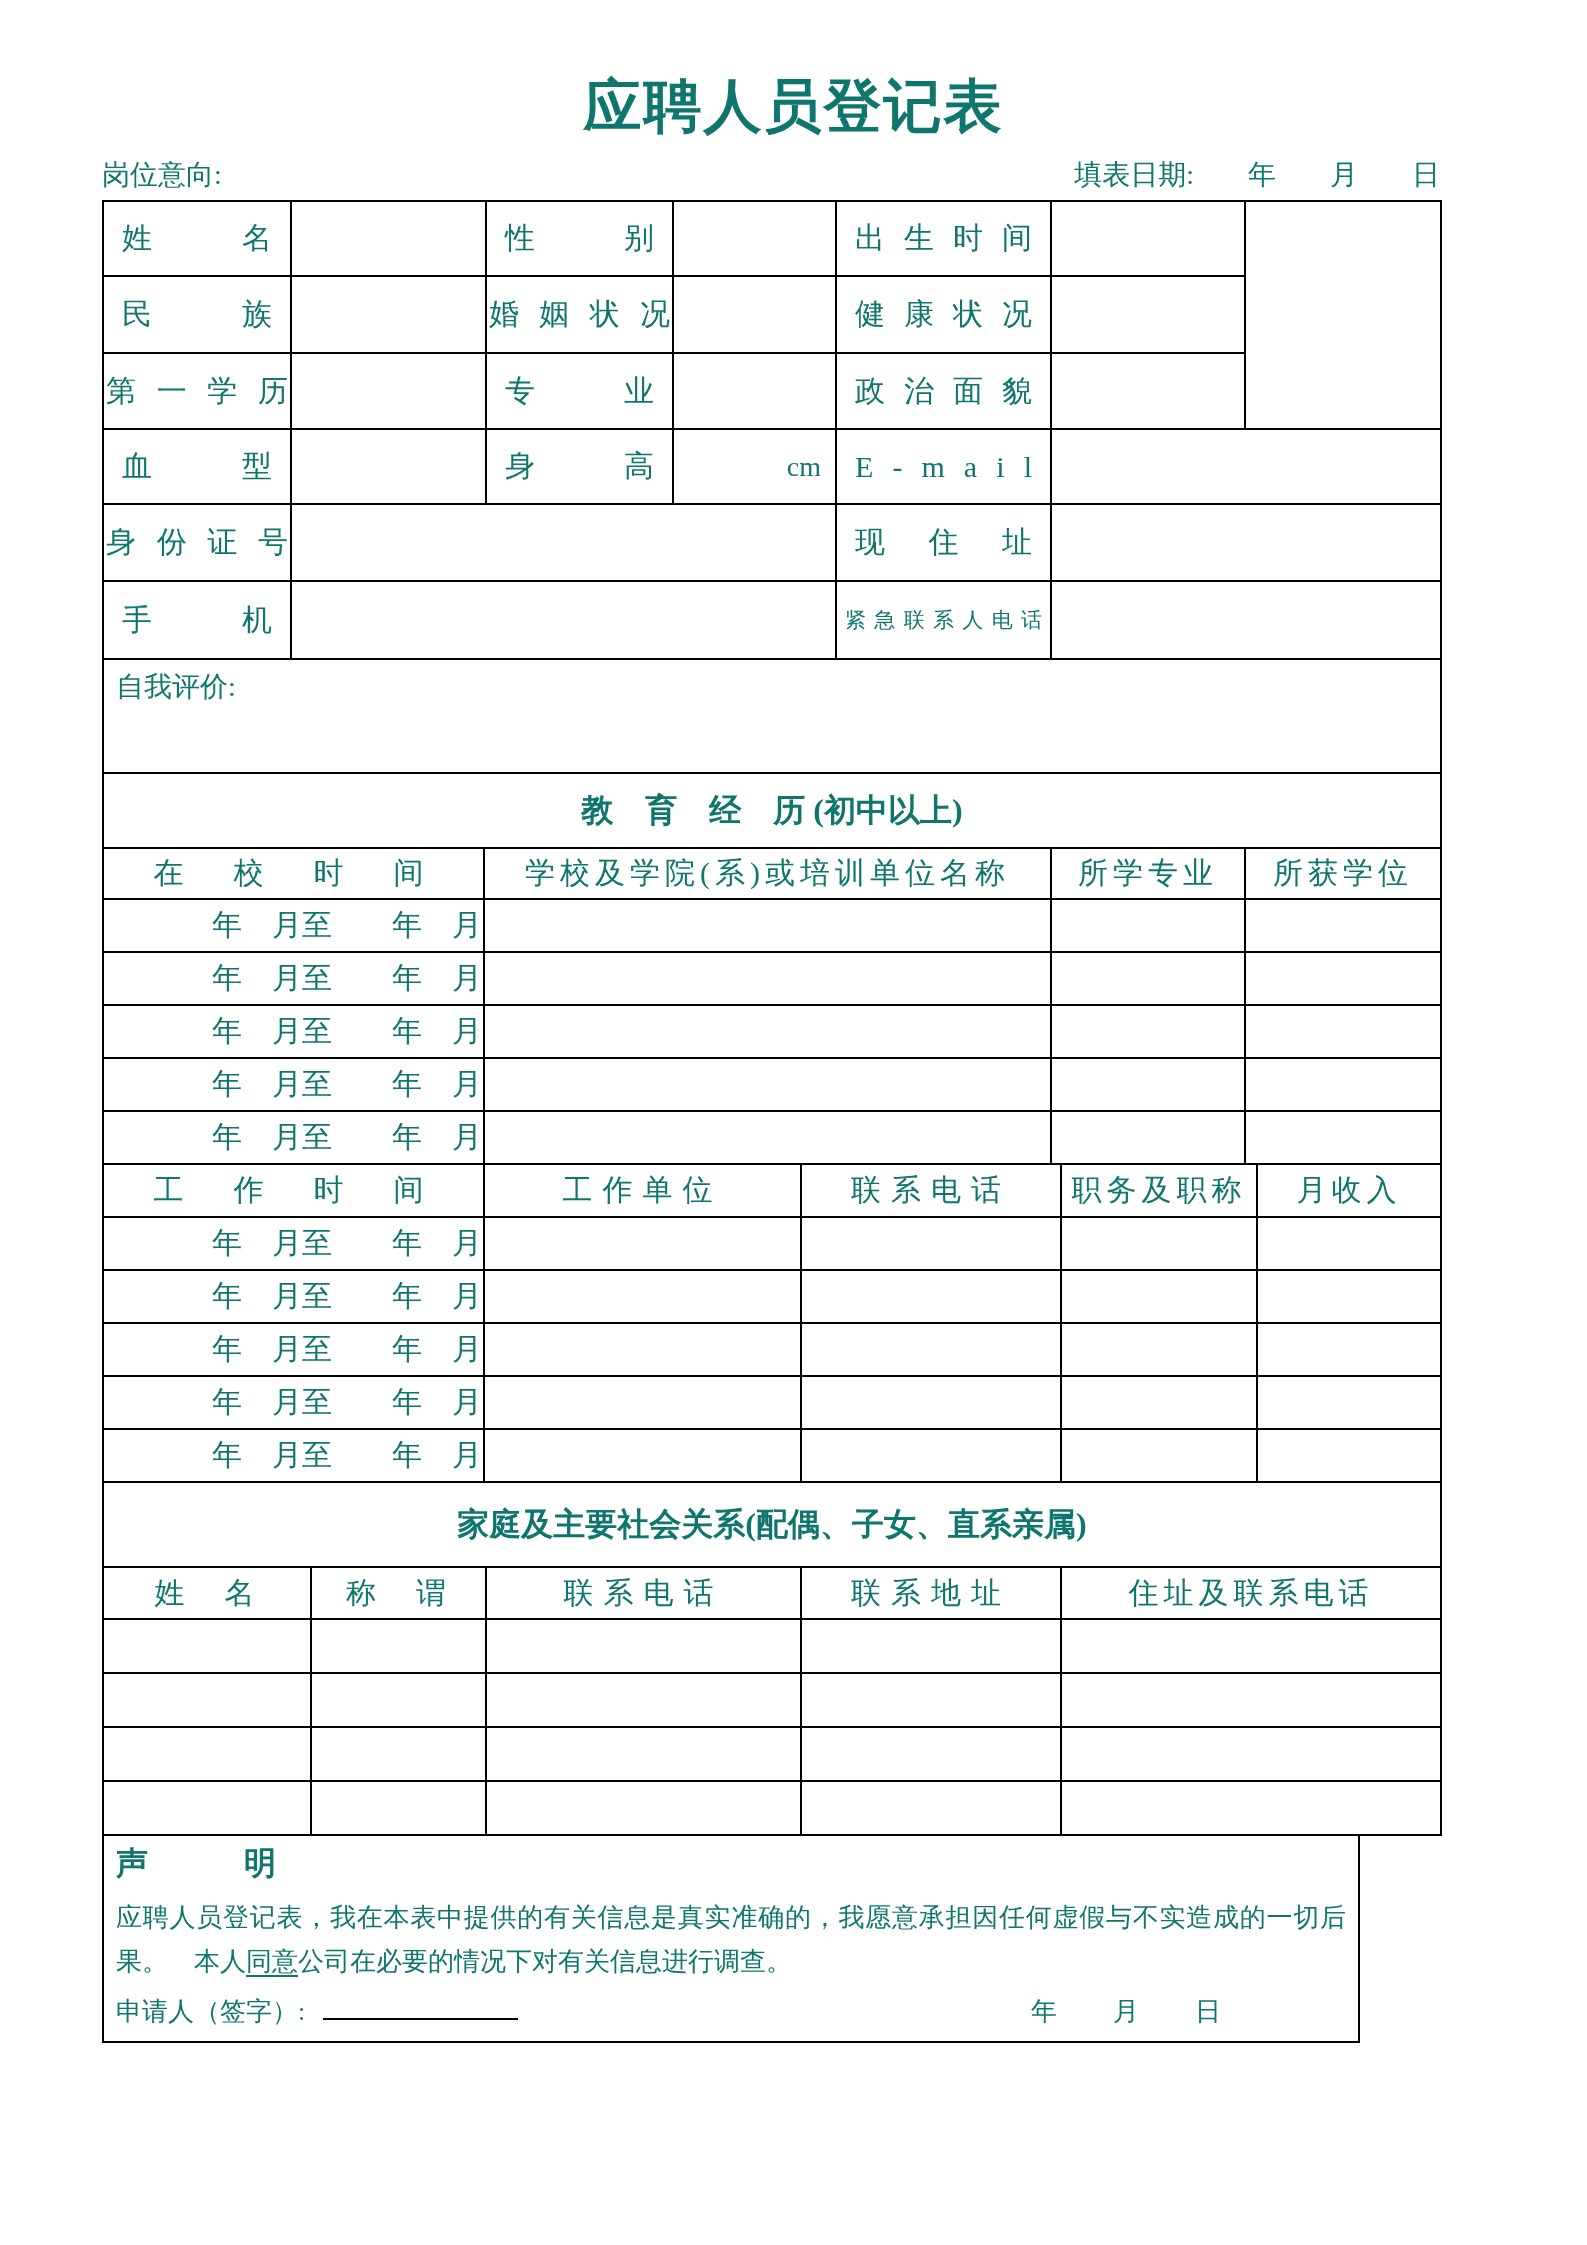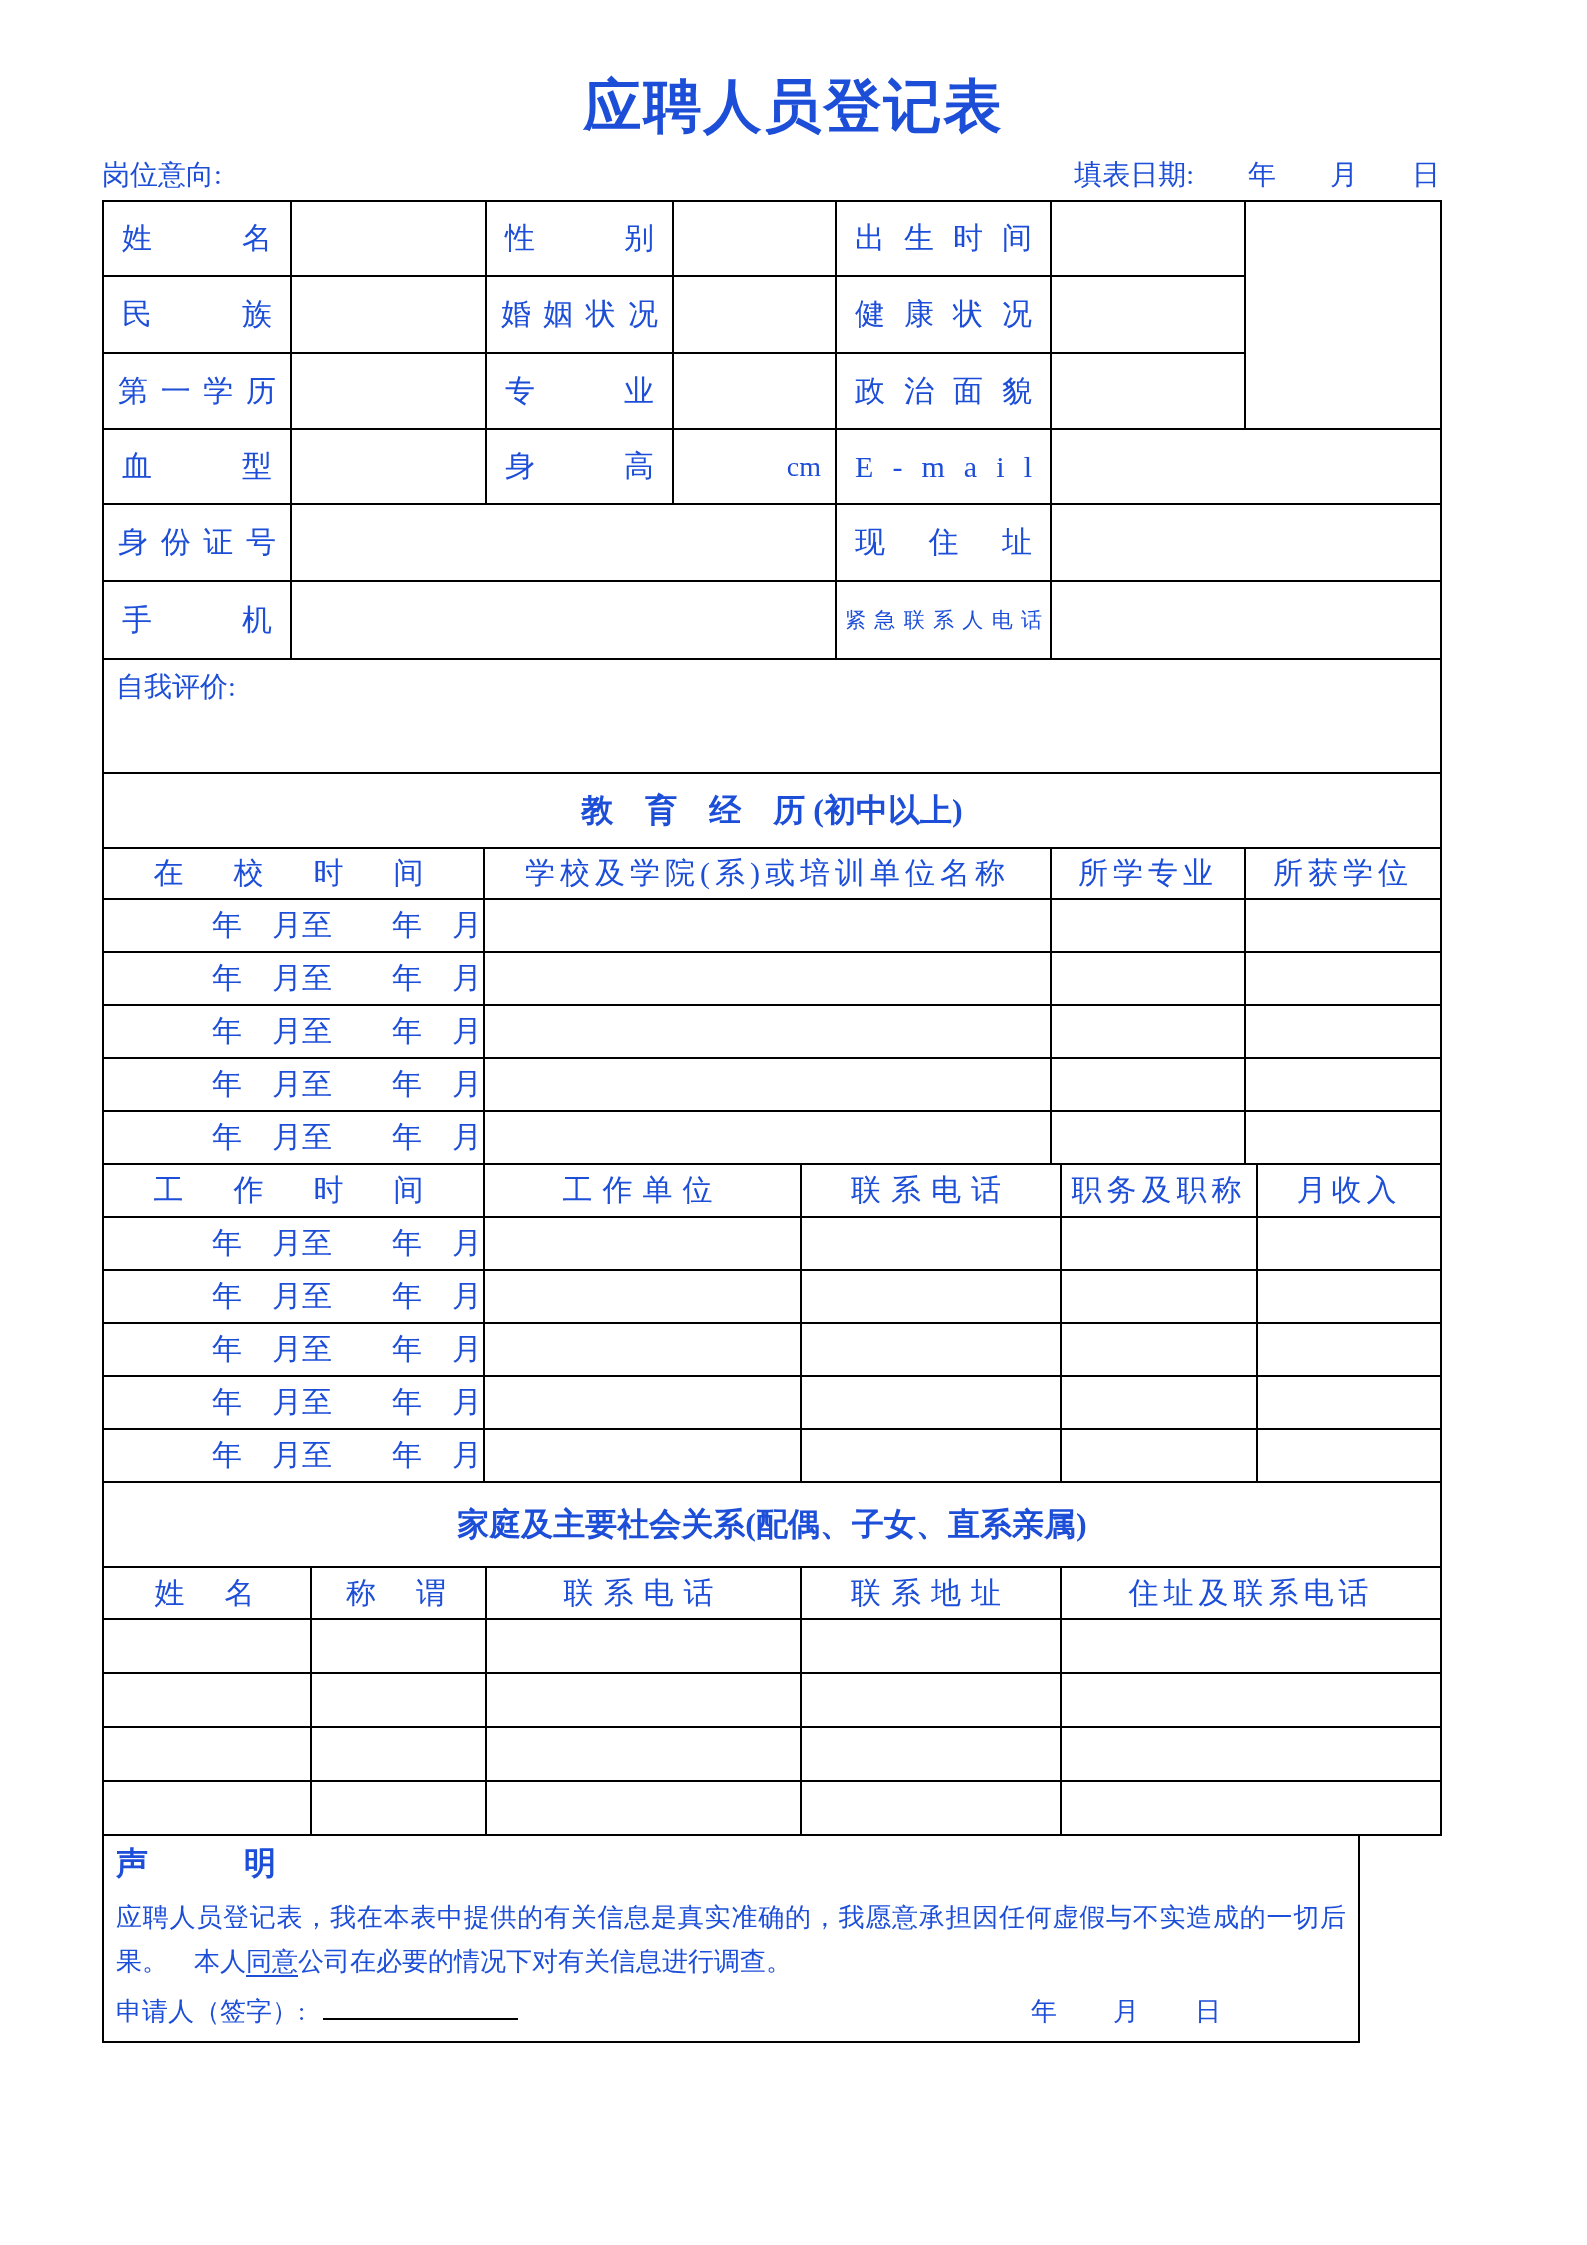--- a/index.html
+++ b/index.html
@@ -1,42 +1,42 @@
 <!DOCTYPE html>
 <html><head>
 <meta charset="utf-8">
 <style>
   html,body{margin:0;padding:0;background:#e8e8e8;}
   .sheet{
     position:relative;
     width:1587px;height:2245px;
     background:#ffffff;
     font-family:"Liberation Serif","DejaVu Serif",serif;
-    color:#1d4ed8;
+    color:#0f766e;
     overflow:hidden;
   }
   .doc-title{
     position:absolute;top:68px;left:0;width:100%;
     text-align:center;
     font-family:"Liberation Sans","DejaVu Sans",sans-serif;
     font-weight:bold;font-size:58px;letter-spacing:2px;
   }
   .meta-row{
     position:absolute;top:152px;left:102px;width:1338px;height:42px;
     font-size:28px;
   }
   .meta-left{position:absolute;left:0;bottom:0;}
   .meta-right{position:absolute;right:0;bottom:0;}
   .meta-right span.dt{margin-left:54px;}
   .content{position:absolute;left:102px;top:200px;width:1258px;}
   table{border-collapse:collapse;table-layout:fixed;width:1338px;}
   table + table, .decl{margin-top:-2px;}
   td{border:2px solid #000;overflow:hidden;font-size:30px;vertical-align:middle;box-sizing:border-box;}
   .lbl{text-align:justify;text-align-last:justify;padding:0 18px;}
-  .lbl-tight{text-align:justify;text-align-last:justify;padding:0 14px;}
+  .lbl-tight{text-align:justify;text-align-last:justify;padding:0 2px;}
   .lbl-sm{font-size:21px;text-align:justify;text-align-last:justify;padding:0 8px;}
   .ctr{text-align:right;}
   .unit{text-align:right;padding-right:14px;font-size:28px;}
   .topleft{vertical-align:top;text-align:left;padding:8px 12px;font-size:28px;}
   .section-title{text-align:center;font-weight:bold;font-size:32px;}
   .hdr{text-align:center;letter-spacing:10px;}
   .hdr-tight{text-align:center;letter-spacing:5px;padding:0 4px;}
   .decl{
     border:2px solid #000;height:209px;box-sizing:border-box;
     padding:6px 12px 0 12px;position:relative;

